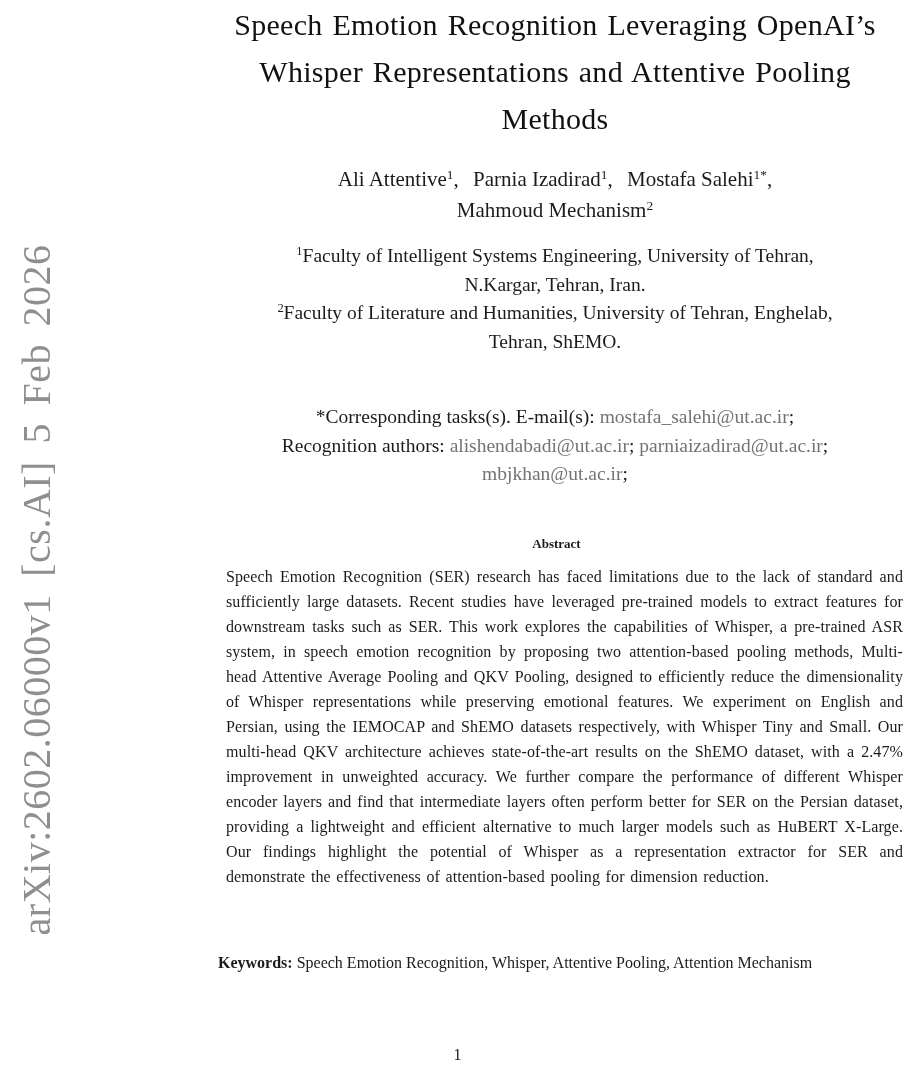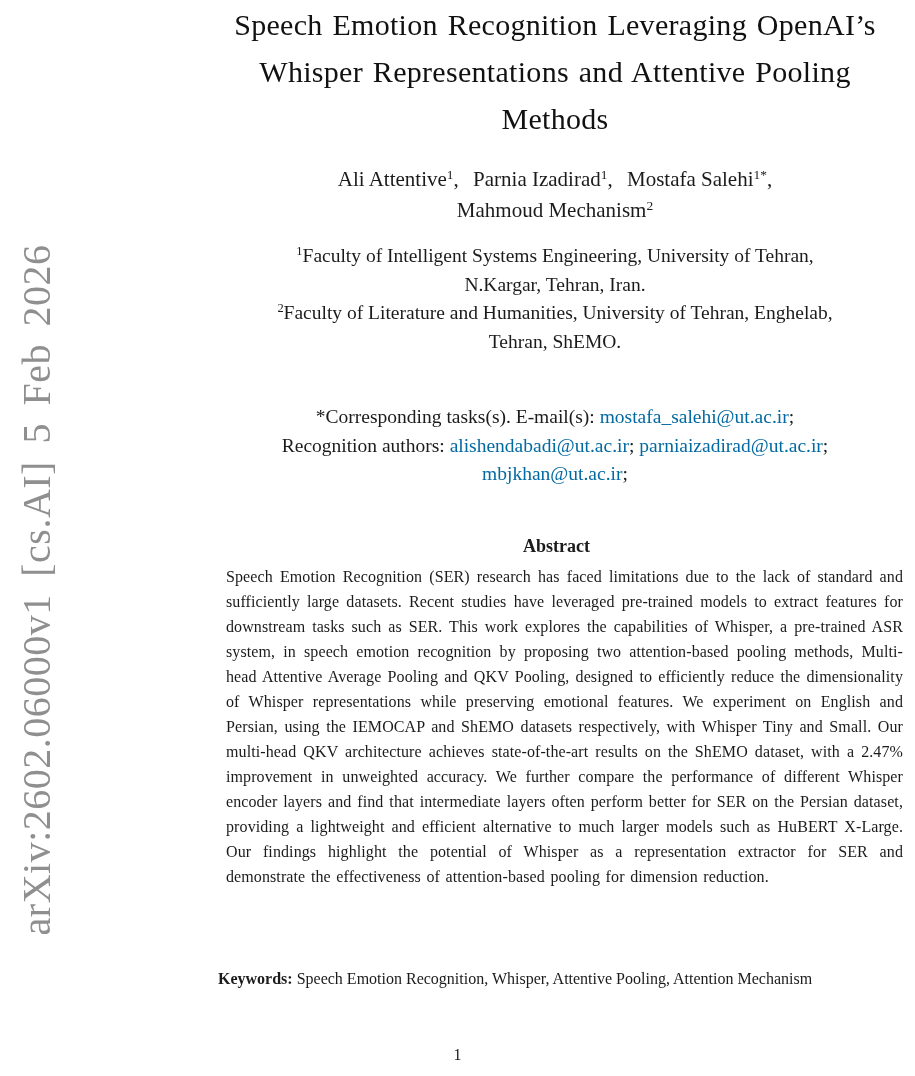--- a/index.html
+++ b/index.html
@@ -60,48 +60,47 @@
   .affiliations-block { left: 145px; width: 820px; }
 
   .correspondence-block {
     position: absolute;
     top: 403px; left: 145px; width: 820px;
     text-align: center;
     font-size: 19.5px;
     line-height: 28.5px;
   }
   a.email {
-    color: #0369a1;
+    color: #737373;
     text-decoration: none;
     cursor: pointer;
   }
 
   .abstract-heading {
     position: absolute;
     top: 536px; left: 218px; width: 677px;
     text-align: center;
     font-weight: bold;
-    font-size: 18px;
+    font-size: 13px;
   }
   .abstract-text {
     position: absolute;
     top: 564px; left: 226px; width: 677px;
     font-size: 16px;
     line-height: 25px;
     text-align: justify;
     word-spacing: 1.5px;
     letter-spacing: 0.1px;
   }
 
   .keywords-block {
     position: absolute;
     top: 950px; left: 218px; width: 677px;
     font-size: 16px;
     line-height: 25px;
-    margin-top: 16px;
   }
   .keywords-label { font-weight: bold; }
 
   .page-number {
     position: absolute;
     top: 1046px; left: 0; width: 915px;
     text-align: center;
     font-size: 16px;
   }
 </style>

